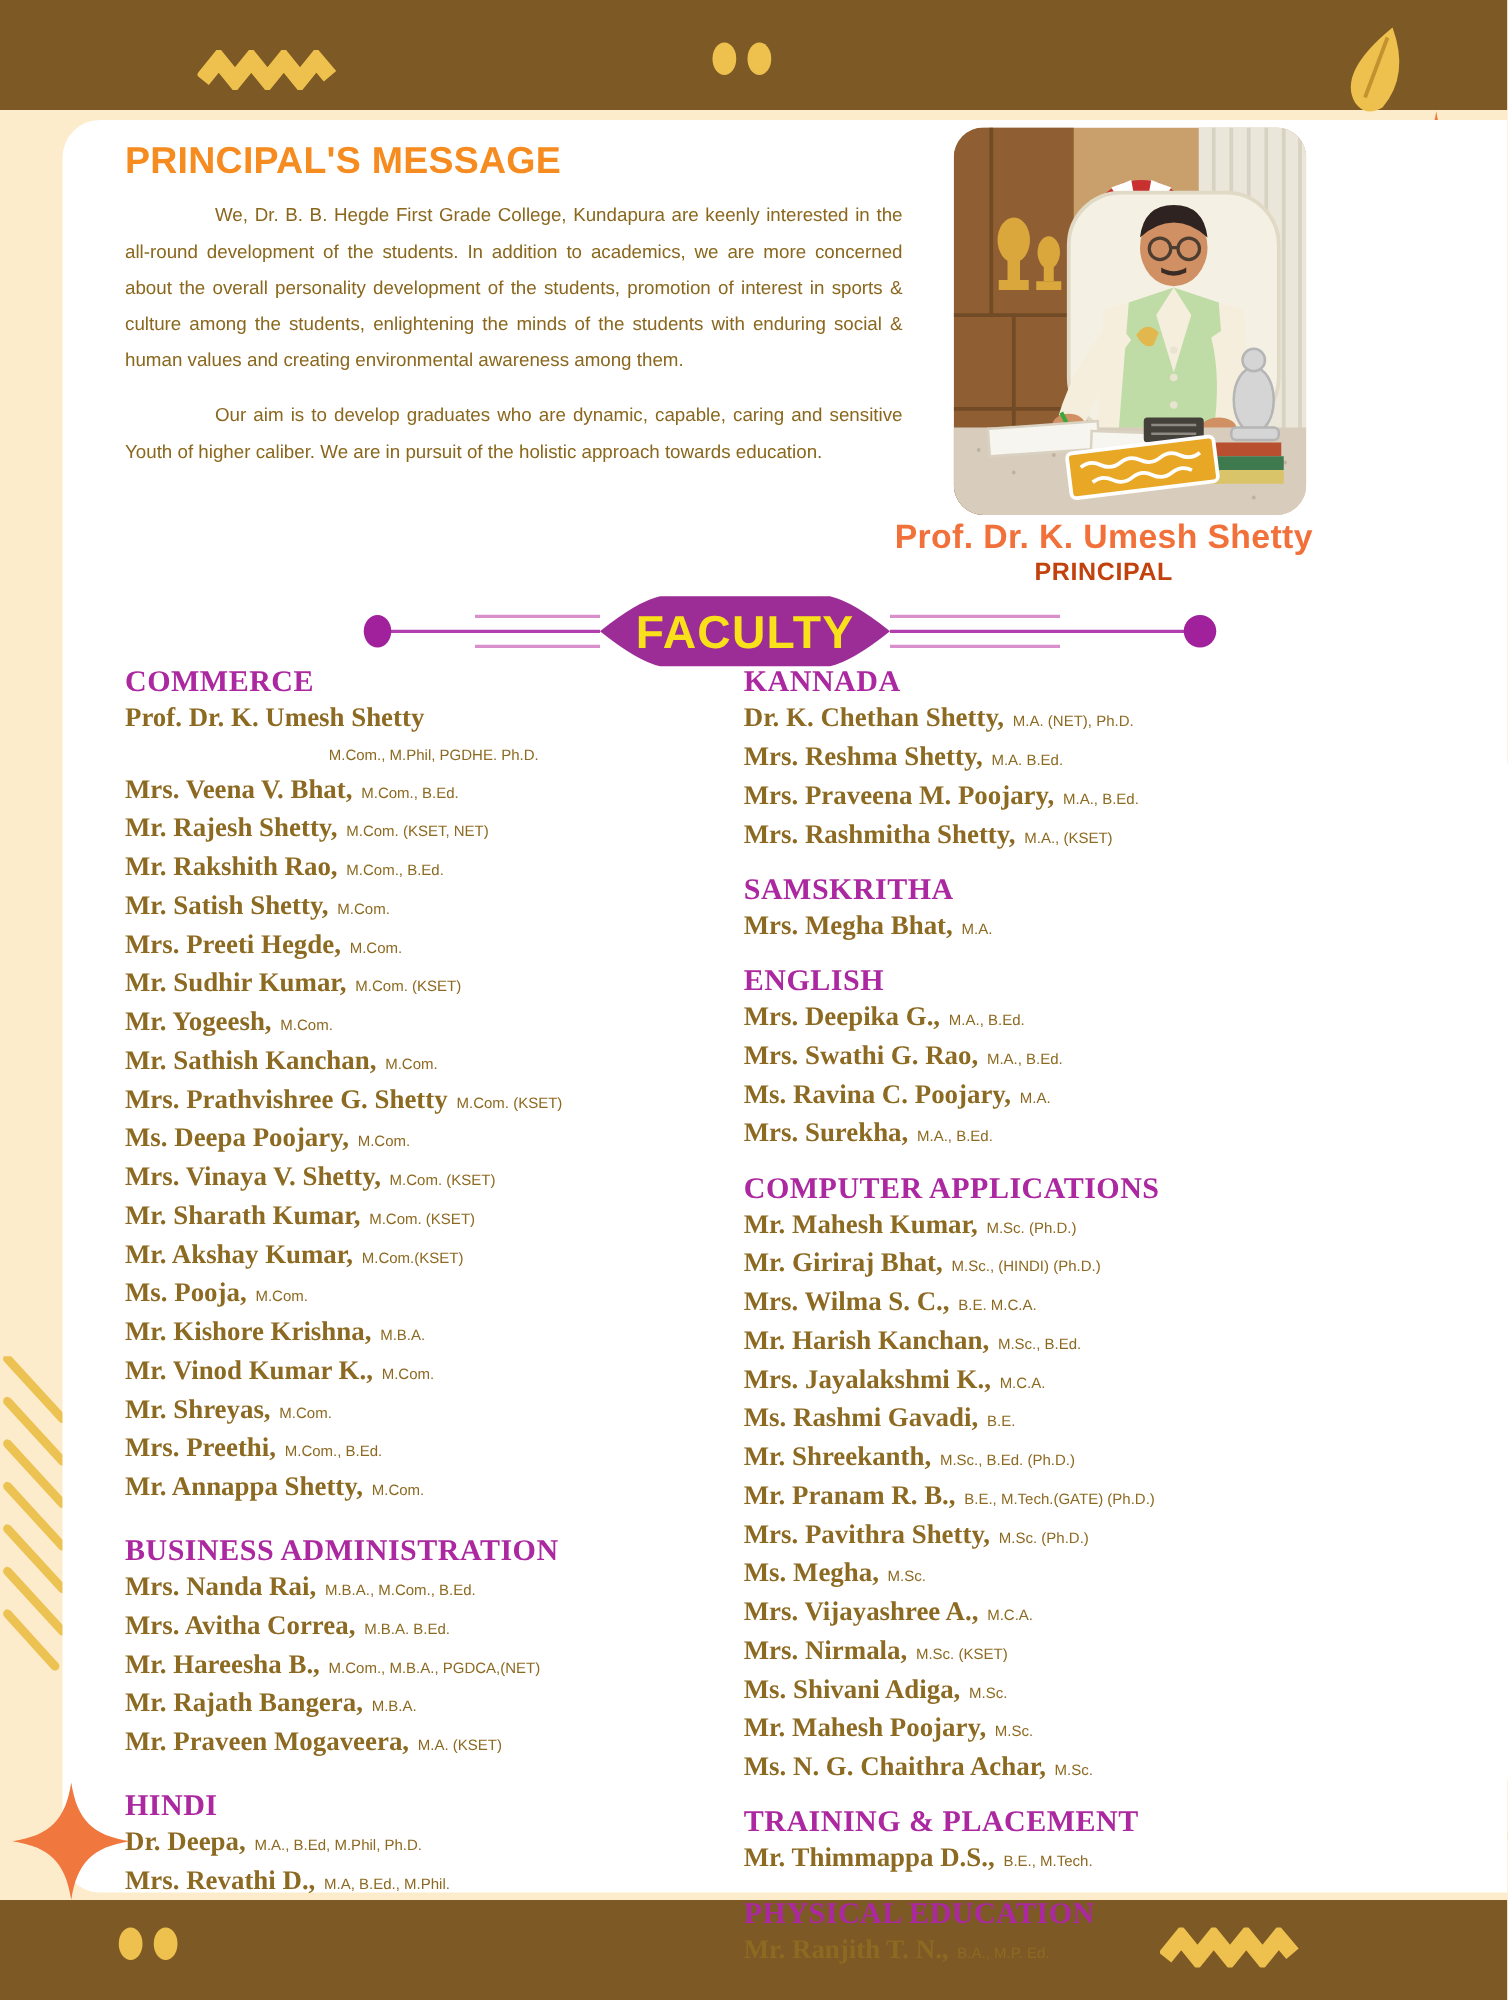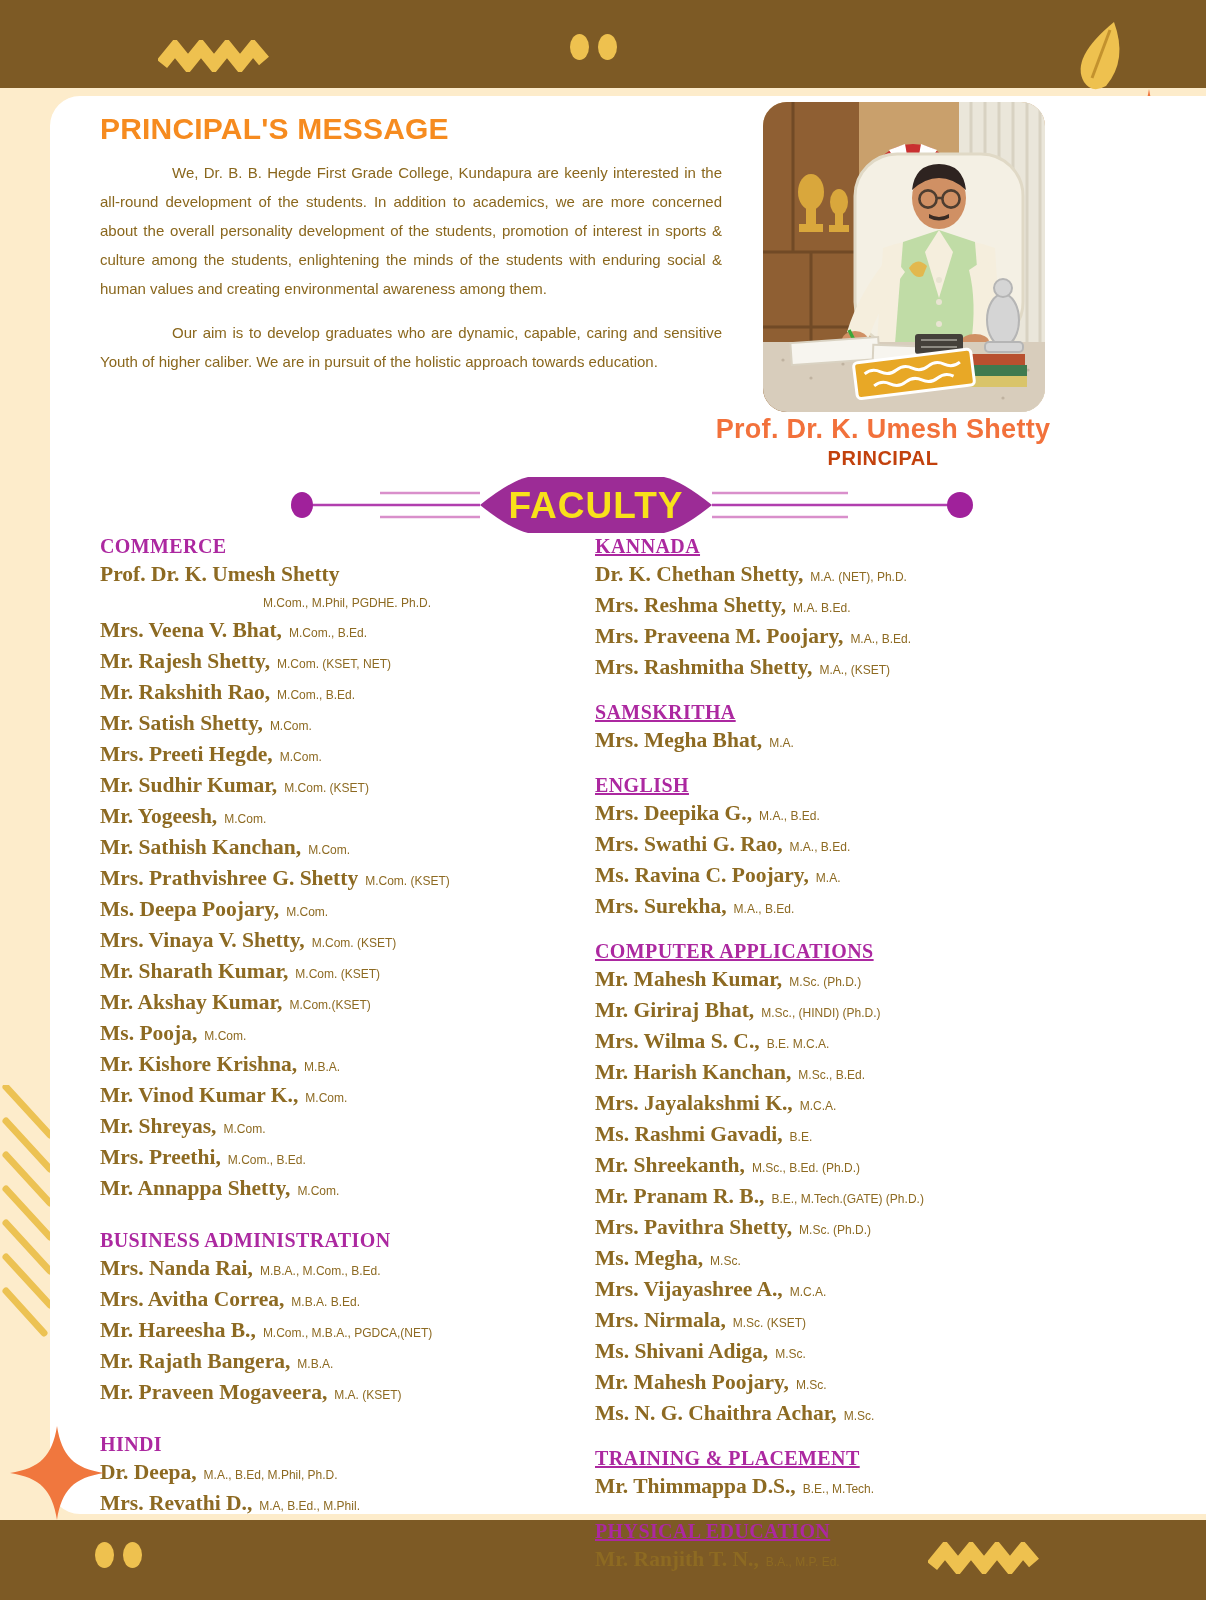--- a/index.html
+++ b/index.html
@@ -18,24 +18,24 @@
   .photo{position:absolute;left:713px;top:6px;width:282px;height:310px;border-radius:24px;overflow:hidden;}
   .principal-sig{position:absolute;left:633px;top:318px;width:400px;text-align:center;}
   .principal-name{font-size:27px;font-weight:bold;color:#f2713b;letter-spacing:.3px;}
   .principal-title{font-size:20px;font-weight:bold;color:#c2410c;letter-spacing:.5px;margin-top:2px;}
   
   .banner{position:absolute;left:238px;top:377px;width:694px;height:64px;}
   
   .fcol{position:absolute;top:436px;}
   .fcol.col-left{left:50px;width:484px;}
   .fcol.col-right{left:545px;width:545px;}
-  .dept-title{font-family:"Liberation Serif",serif;font-weight:bold;font-size:20px;line-height:28px;
+  .dept-title{font-family:"Liberation Serif",serif;font-weight:bold;font-size:24px;line-height:28px;
               color:#ac28a0;letter-spacing:.4px;}
   .col-left .dept-title{margin-top:21px;}
-  .col-right .dept-title{margin-top:14px;text-decoration:underline;}
+  .col-right .dept-title{margin-top:14px;}
   .fcol .dept-title:first-child{margin-top:0;}
   .member{line-height:28px;white-space:nowrap;}
   .mname{font-family:"Liberation Serif",serif;font-weight:bold;font-size:21.5px;color:#8d6a22;}
   .mquals{font-size:12px;color:#8d6a22;margin-left:7px;}
   .mquals.own{display:block;line-height:26px;padding-left:163px;margin-left:0;}
 </style>
 </head>
 <body>
 
 <div class="page">

